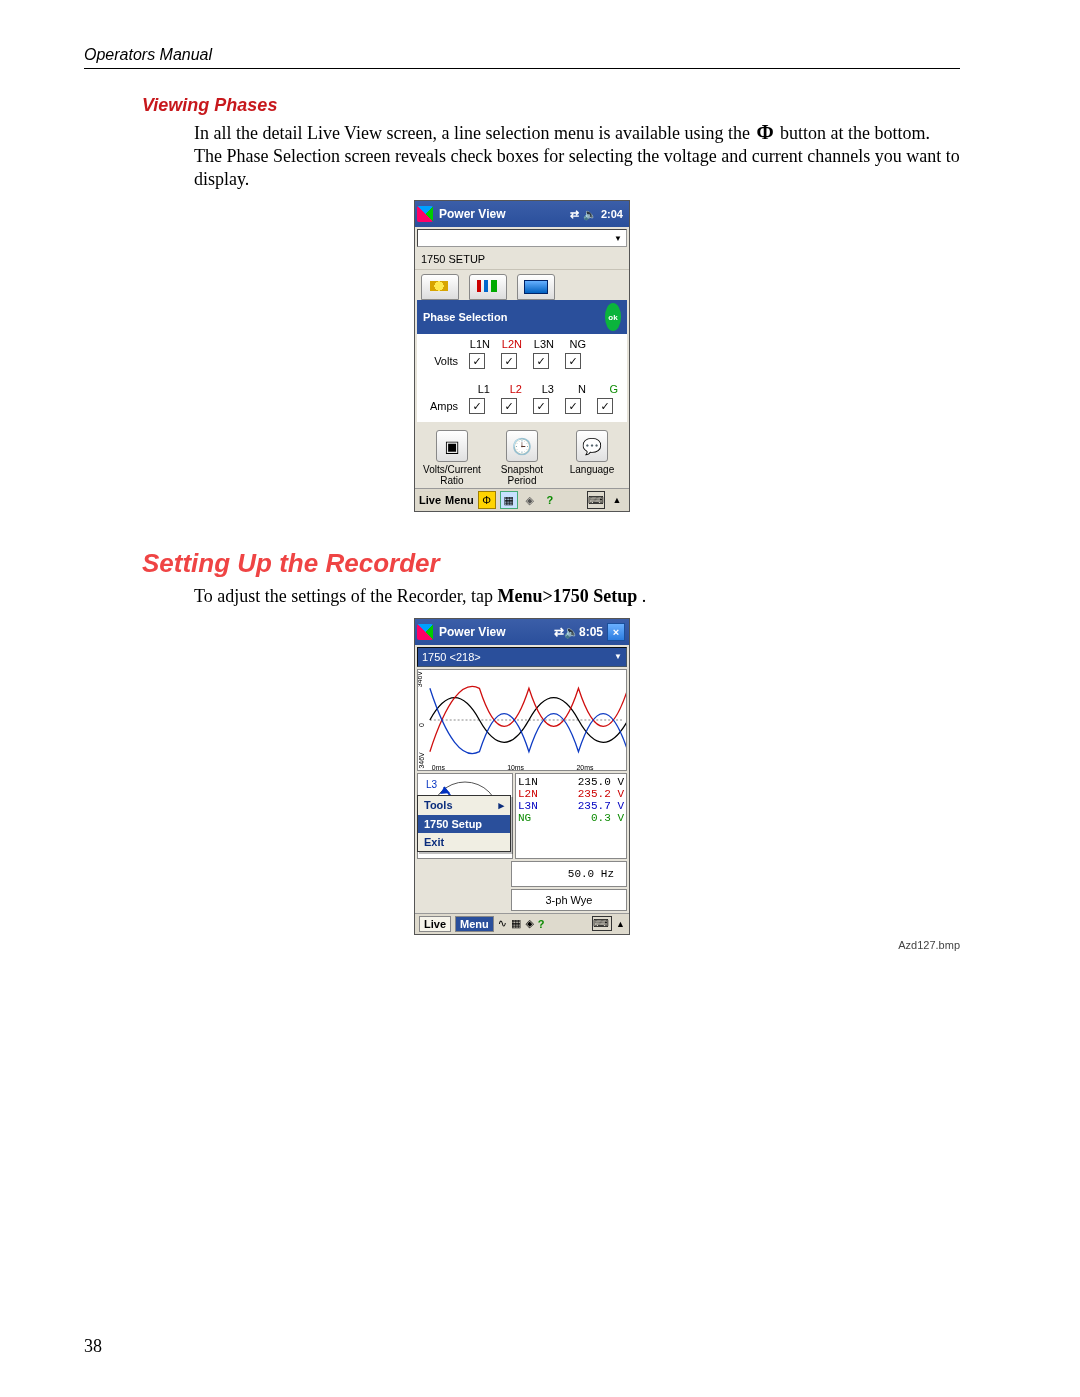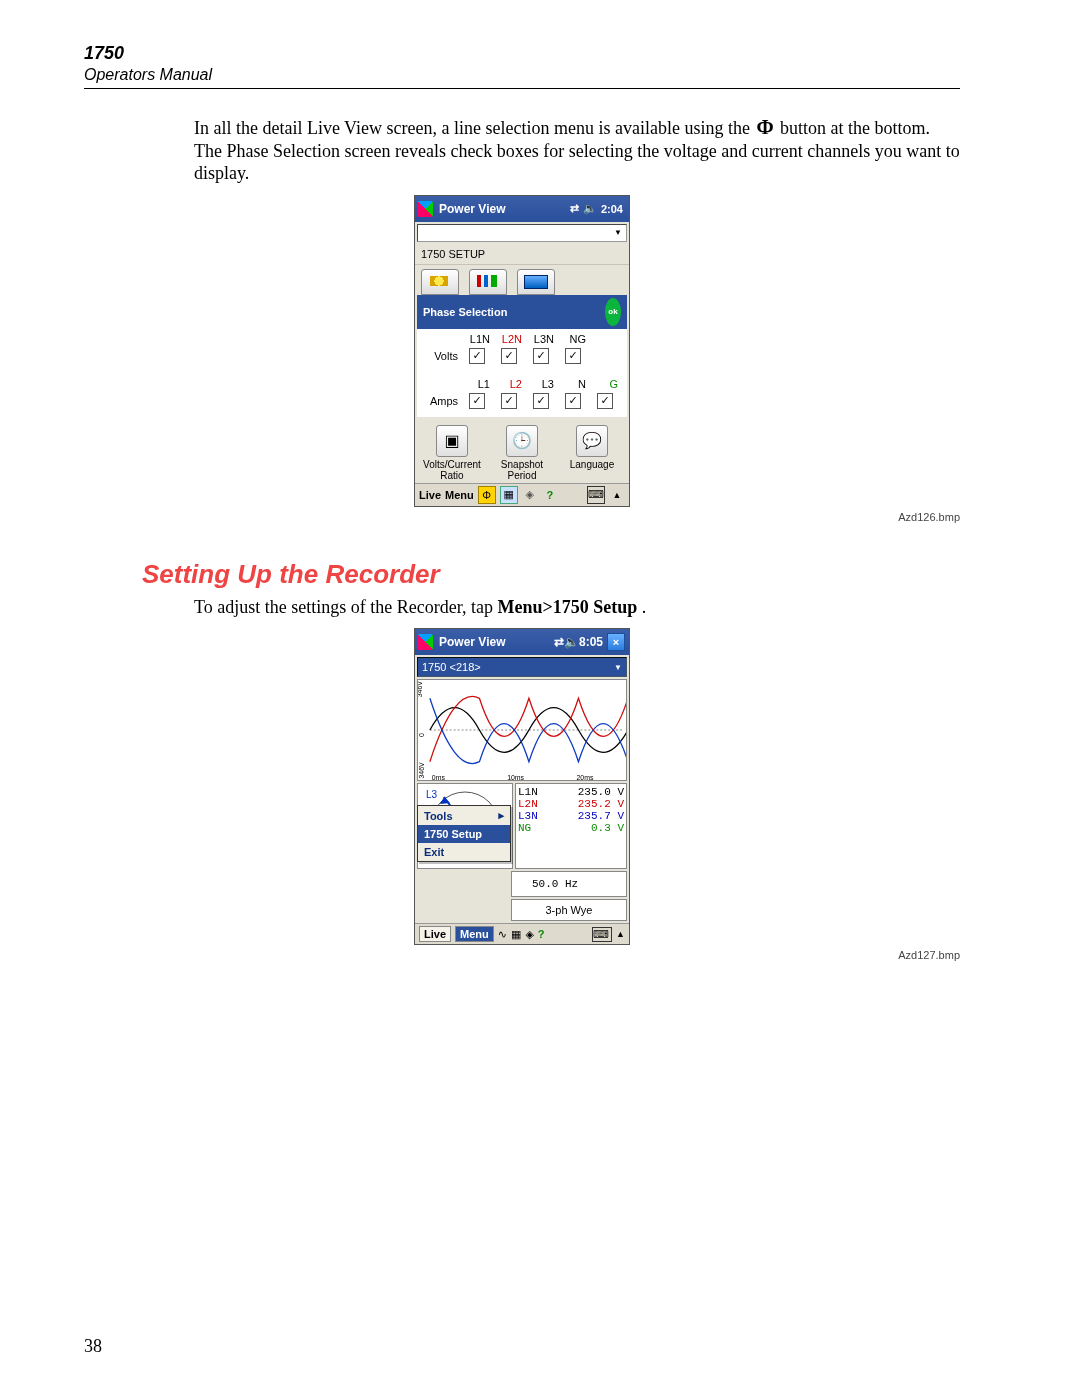--- a/index.html
+++ b/index.html
@@ -201,34 +201,34 @@
   .wave-box {background:#fff;margin:0 2px;border:1px solid #888;}
   .wave-box svg {display:block;width:100%;height:100px;}
   .phasor-row{display:flex;margin:2px;gap:2px;position:relative;}
   .phasor-row svg{background:#fff;border:1px solid #888;}
   .vals{background:#fff;border:1px solid #888;flex:1;font-family:"Courier New",monospace;font-size:11px;padding:2px;}
   .vals .row{display:flex;justify-content:space-between;}
   .vals .red{color:#c00;} .vals .blu{color:#0000c0;} .vals .grn{color:#0a8a00;}
   .menu-pop{position:absolute;left:0px;top:22px;background:#f0eee3;border:1px solid #333;width:92px;font-size:11px;box-shadow:2px 2px 0 rgba(0,0,0,.25);}
   .menu-pop .mi{padding:3px 6px;display:flex;align-items:center;justify-content:space-between;color:#0b2d7c;font-weight:bold;}
   .menu-pop .mi.sel{background:#2a4f9b;color:#fff;}
-  .hz-box{background:#fff;border:1px solid #888;padding:6px 20px;text-align:left;margin:2px 2px 0 96px;font-family:"Courier New",monospace;font-size:11px;}
+  .hz-box{background:#fff;border:1px solid #888;padding:6px 12px;text-align:right;margin:2px 2px 0 96px;font-family:"Courier New",monospace;font-size:11px;}
   .wiring-box{background:#fff;border:1px solid #888;margin:2px 2px 2px 96px;padding:4px;text-align:center;}
   .shot2 .menubar{background:#dedacd;border-top:1px solid #999;display:flex;align-items:center;gap:4px;padding:2px 4px;font-size:11px;}
   .shot2 .menubar .live{border:1px solid #888;background:#f6f4ea;padding:1px 4px;font-weight:bold;}
   .shot2 .menubar .menu{border:1px solid #888;background:#2a4f9b;color:#fff;padding:1px 4px;font-weight:bold;}
 </style>
 </head>
 <body>
 
 <div class="page">
-  <div class="hdr-top">1750</div>
   <div class="hdr-sub">Operators Manual</div>
   <hr class="hdr-rule">
 
+  <div class="sec-title-small">Viewing Phases</div>
   <p class="para">
     <span>In all the detail Live View screen, a line selection menu is available using the </span>
     <span class="phi-glyph">Ф</span>
     <span> button at the bottom. The Phase Selection screen reveals check boxes for selecting the voltage and current channels you want to display.</span>
   </p>
 
   <div class="shot">
     <div class="titlebar">
       <span class="win-icon"></span>
       <span>Power View</span>
@@ -300,21 +300,20 @@
       <span class="mb-item">Menu</span>
       <span class="mini phi">Φ</span>
       <span class="mini ph2">▦</span>
       <span class="mini ph3">◈</span>
       <span class="mini qm">?</span>
       <span style="flex:1"></span>
       <span class="mini kb">⌨</span>
       <span class="mini up">▲</span>
     </div>
   </div>
-  <div class="fig-label">Azd126.bmp</div>
 
   <div class="sec-title-big">Setting Up the Recorder</div>
   <p class="para">
     <span>To adjust the settings of the Recorder, tap </span>
     <b>Menu&gt;1750 Setup</b>
     <span>.</span>
   </p>
 
   <div class="shot2">
     <div class="titlebar">

